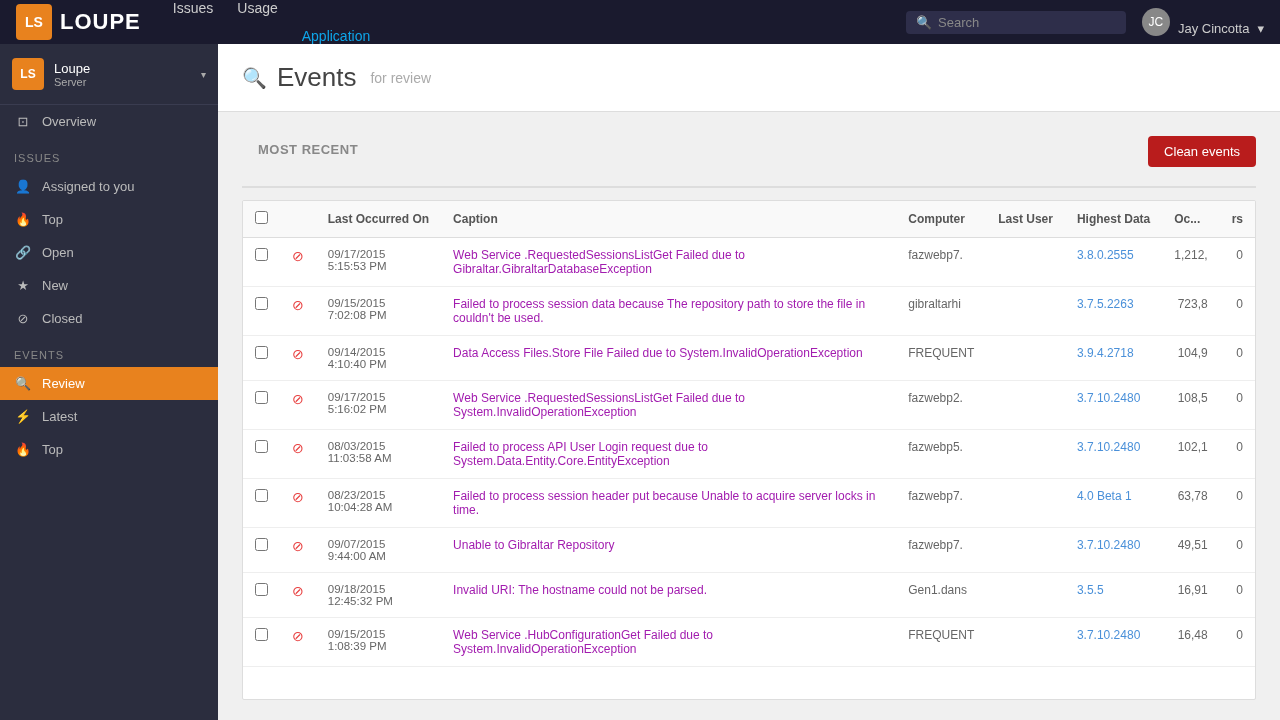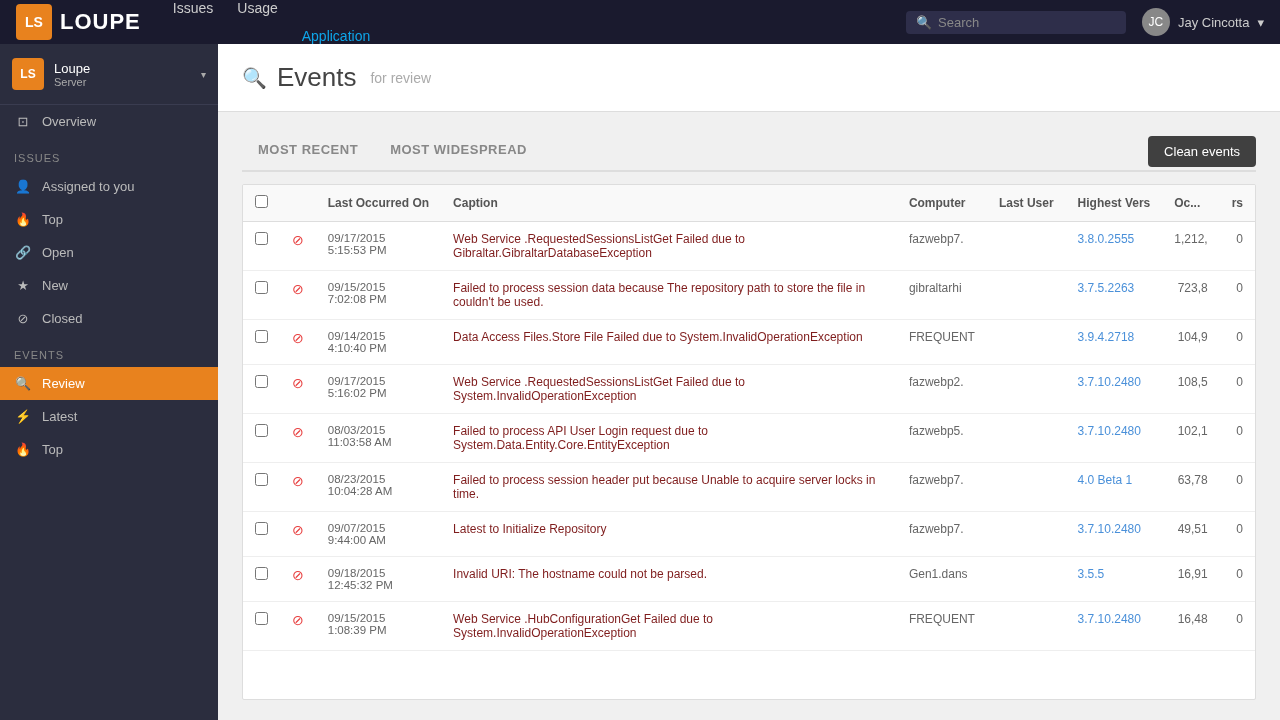--- a/index.html
+++ b/index.html
@@ -26,21 +26,21 @@
     .logo-icon span { color: #fff; font-weight: bold; font-size: 14px; }
     .topnav-links { display: flex; gap: 20px; flex: 1; }
     .topnav-link { color: #ccc; text-decoration: none; font-size: 14px; cursor: pointer; padding: 4px 2px; }
     .topnav-link:hover, .topnav-link.active { color: #0ea5e9; margin-top: 28px; }
     .topnav-search {
       display: flex; align-items: center; background: #2e2e4a; border-radius: 4px; padding: 4px 10px; margin-right: 16px; width: 220px;
     }
     .topnav-search input { background: none; border: none; color: #ccc; outline: none; width: 180px; font-size: 13px; }
     .topnav-search input::placeholder { color: #888; }
     .search-icon-nav { color: #888; margin-right: 6px; }
-    .topnav-user { display: flex; align-items: center; color: #ccc; gap: 8px; cursor: pointer; }
+    .topnav-user { display: flex; align-items: flex-end; color: #ccc; gap: 8px; cursor: pointer; }
     .avatar { width: 28px; height: 28px; border-radius: 50%; background: #888; display: flex; align-items: center; justify-content: center; color: #fff; font-size: 12px; }
 
     
     .layout { display: flex; flex: 1; overflow: hidden; }
 
     
     .sidebar {
       background: #2b2d3e;
       width: 218px;
       flex-shrink: 0;
@@ -74,44 +74,44 @@
     .main-header-title { font-size: 26px; font-weight: 300; color: #444; }
     .main-header-sub { font-size: 14px; color: #aaa; margin-left: 4px; }
 
     .main-body { flex: 1; overflow: hidden; display: flex; flex-direction: column; padding: 20px 24px; }
     .tab {
       padding: 10px 16px; font-size: 13px; color: #888; cursor: pointer; text-transform: uppercase; letter-spacing: 0.5px; font-weight: 600; border-bottom: 3px solid transparent;
     }
     .tab.active { color: #e8821e; border-bottom-color: #e8821e; }
     .tab-actions { margin-left: auto; }
     .clean-btn {
-      background: #404040; color: #fff; border: none; padding: 8px 16px; border-radius: 4px; cursor: pointer; font-size: 13px; position: relative;
+      background: #b91c1c; color: #fff; border: none; padding: 8px 16px; border-radius: 4px; cursor: pointer; font-size: 13px; position: relative;
     }
 
     
     .table-container {
       flex: 1; overflow-y: auto; background: #fff; border: 1px solid #ddd; border-radius: 2px;
     }
     table { width: 100%; border-collapse: collapse; }
     thead tr { background: #f9f9f9; border-bottom: 1px solid #ddd; }
     thead th { padding: 10px 12px; text-align: left; font-size: 12px; color: #555; font-weight: 600; white-space: nowrap; }
     tbody tr { border-bottom: 1px solid #eee; }
     tbody td { padding: 10px 12px; font-size: 12px; color: #444; vertical-align: top; }
     .cb-col { width: 30px; }
     .err-col { width: 24px; }
     td.date { color: #666; font-size: 11.5px; white-space: nowrap; }
-    td.caption a { color: #7f1d1d; text-decoration: none; }
+    td.caption a { color: #a21caf; text-decoration: none; }
     td.version a { color: #4a90d9; text-decoration: none; }
     td.computer { color: #666; }
     td.user { color: #666; }
     td.count { text-align: right; color: #666; }
     .error-icon { color: #e84040; font-size: 14px; }
 
     
-    .tabs-wrapper { display: flex; align-items: center; border-bottom: 2px solid #ddd; margin-bottom: 12px; padding-bottom: 0; }
+    .tabs-wrapper { display: flex; align-items: center; border-bottom: 2px solid #ddd; margin-bottom: 12px; padding-bottom: 16px; }
 
     
     .table-container::-webkit-scrollbar { width: 8px; }
     .table-container::-webkit-scrollbar-track { background: #f0f0f0; }
     .table-container::-webkit-scrollbar-thumb { background: #ccc; border-radius: 4px; }
   </style>
 </head>
 <body>
 
 <nav class="topnav">
@@ -195,37 +195,36 @@
     <div class="main-header">
       <span class="main-header-icon">🔍</span>
       <span class="main-header-title">Events</span>
       <span class="main-header-sub">for review</span>
     </div>
 
     <div class="main-body">
 
       <div class="tabs-wrapper">
         <div class="tab">MOST RECENT</div>
-        <div class="tab">MOST WIDESPREAD</div>
         <div class="tab-actions">
           <button class="clean-btn">Clean events</button>
         </div>
       </div>
 
       <div class="table-container">
         <table>
           <thead>
             <tr>
               <th class="cb-col"><input type="checkbox" style=""></th>
               <th class="err-col"></th>
               <th>Last Occurred On</th>
               <th>Caption</th>
               <th>Computer</th>
               <th>Last User</th>
-              <th>Highest Vers</th>
+              <th>Highest Data</th>
               <th>Oc...</th>
               <th>rs</th>
             </tr>
           </thead>
           <tbody id="events-tbody">
           <tr>
     <td class="cb-col"><input type="checkbox" style=""></td>
     <td class="err-col"><span class="error-icon">⊘</span></td>
     <td class="date">09/17/2015<br>5:15:53 PM</td>
     <td class="caption"><a href="#">Web Service .RequestedSessionsListGet Failed due to Gibraltar.GibraltarDatabaseException</a></td>
@@ -287,21 +286,21 @@
     <td class="computer">fazwebp7.</td>
     <td class="user"></td>
     <td class="version"><a href="#">4.0 Beta 1</a></td>
     <td class="count">63,78</td>
     <td class="count">0</td>
   </tr>
               <tr>
     <td class="cb-col"><input type="checkbox" style=""></td>
     <td class="err-col"><span class="error-icon">⊘</span></td>
     <td class="date">09/07/2015<br>9:44:00 AM</td>
-    <td class="caption"><a href="#">Latest to Initialize Repository</a></td>
+    <td class="caption"><a href="#">Unable to Gibraltar Repository</a></td>
     <td class="computer">fazwebp7.</td>
     <td class="user"></td>
     <td class="version"><a href="#">3.7.10.2480</a></td>
     <td class="count">49,51</td>
     <td class="count">0</td>
   </tr>
               <tr>
     <td class="cb-col"><input type="checkbox" style=""></td>
     <td class="err-col"><span class="error-icon">⊘</span></td>
     <td class="date">09/18/2015<br>12:45:32 PM</td>

